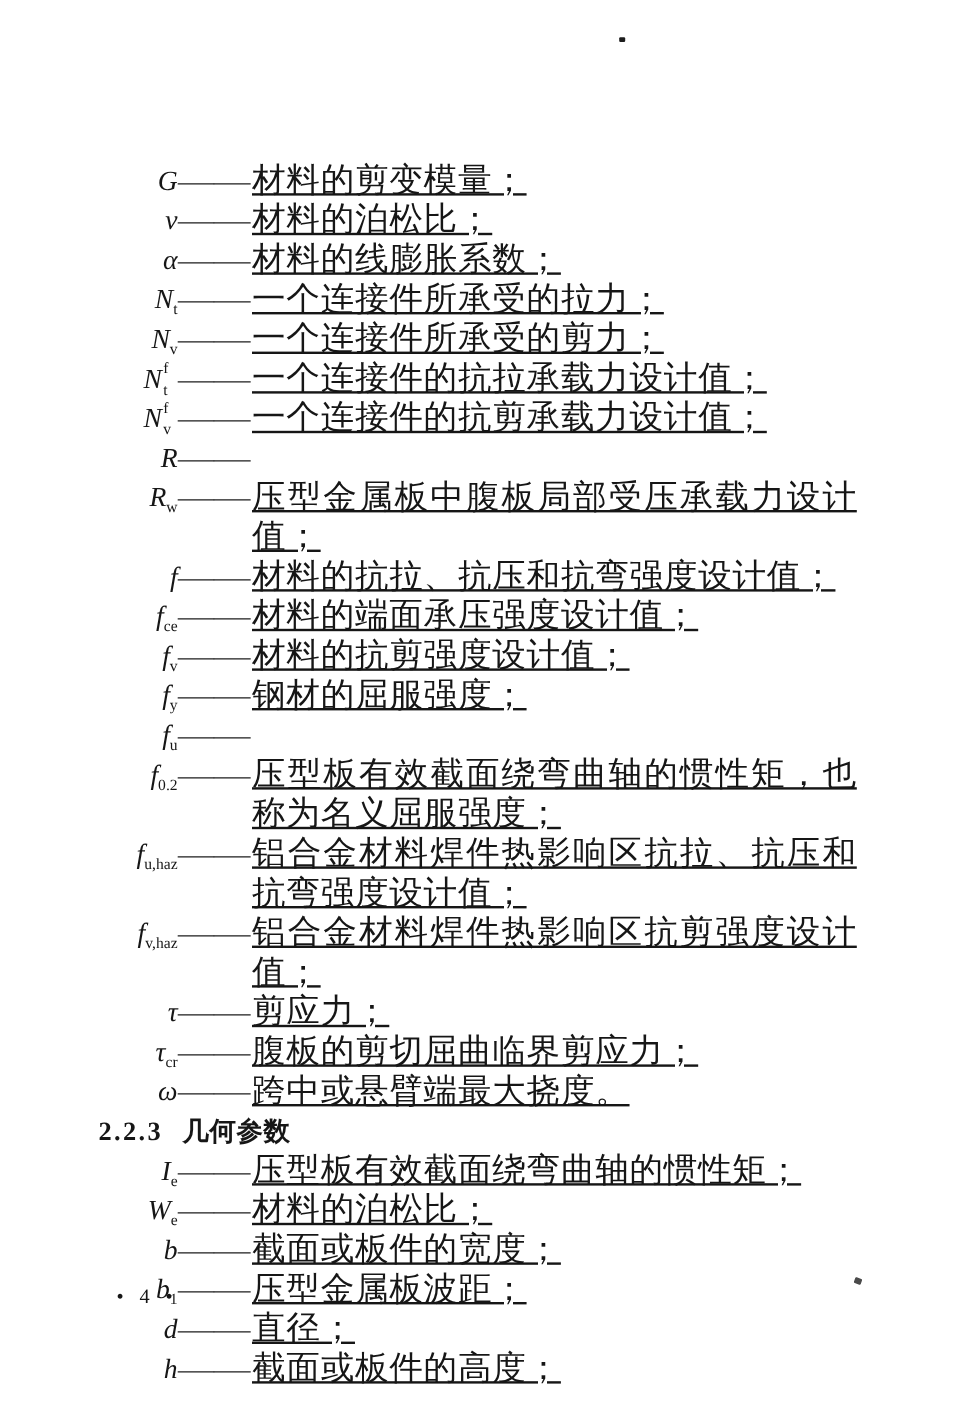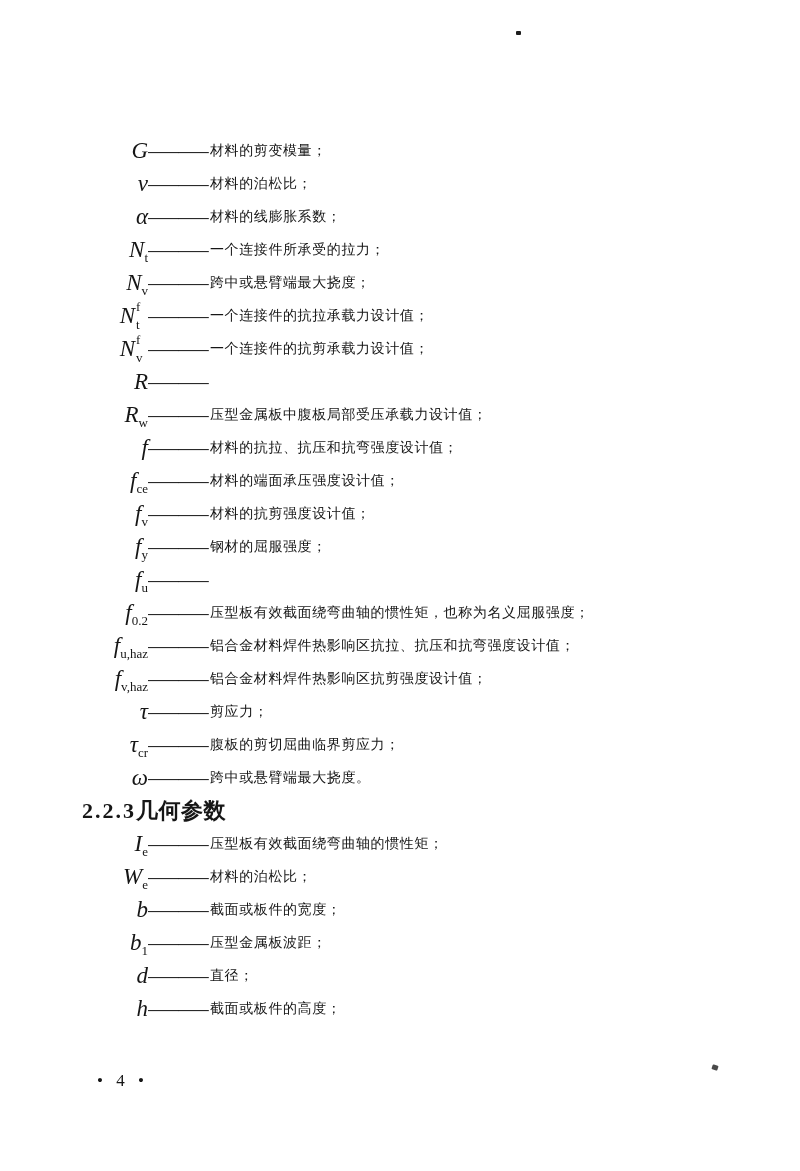--- a/index.html
+++ b/index.html
@@ -59,34 +59,35 @@
     overflow: hidden;
     white-space: nowrap;
   }
   .dash .dx {
     display: inline-block;
     transform: scaleX(1.38);
     transform-origin: 0 50%;
   }
   .def {
     flex: 1 1 auto;
-    font-size: 14px;
+    font-size: 28px;
     line-height: 33px;
     letter-spacing: 0.6px;
     text-align: justify;
+    text-decoration: underline;
   }
   .section-head {
     margin: 0 0 0 -8px;
     height: 33px;
     line-height: 33px;
     font-size: 22px;
     font-weight: bold;
     letter-spacing: 0.5px;
   }
-  .section-head .num { letter-spacing: 2px; }
+  .section-head .num { letter-spacing: 2px; margin-right: 16px; }
   .pagenum {
     position: absolute;
     left: 97px;
     top: 1071px;
     font-size: 17px;
     line-height: 20px;
     word-spacing: 7px;
     letter-spacing: 1px;
   }
   .speck {
@@ -122,21 +123,21 @@
           <span class="def">材料的线膨胀系数；</span>
         </div>
         <div class="row">
           <span class="sym"><span class="base">N</span><sub class="sb">t</sub></span>
           <span class="dash"><span class="dx">——</span></span>
           <span class="def">一个连接件所承受的拉力；</span>
         </div>
         <div class="row">
           <span class="sym"><span class="base">N</span><sub class="sb">v</sub></span>
           <span class="dash"><span class="dx">——</span></span>
-          <span class="def">跨中或悬臂端最大挠度；</span>
+          <span class="def">一个连接件所承受的剪力；</span>
         </div>
         <div class="row">
           <span class="sym"><span class="base">N</span><span class="ss"><span class="sp">f</span><span class="sb2">t</span></span></span>
           <span class="dash"><span class="dx">——</span></span>
           <span class="def">一个连接件的抗拉承载力设计值；</span>
         </div>
         <div class="row">
           <span class="sym"><span class="base">N</span><span class="ss"><span class="sp">f</span><span class="sb2">v</span></span></span>
           <span class="dash"><span class="dx">——</span></span>
           <span class="def">一个连接件的抗剪承载力设计值；</span>

